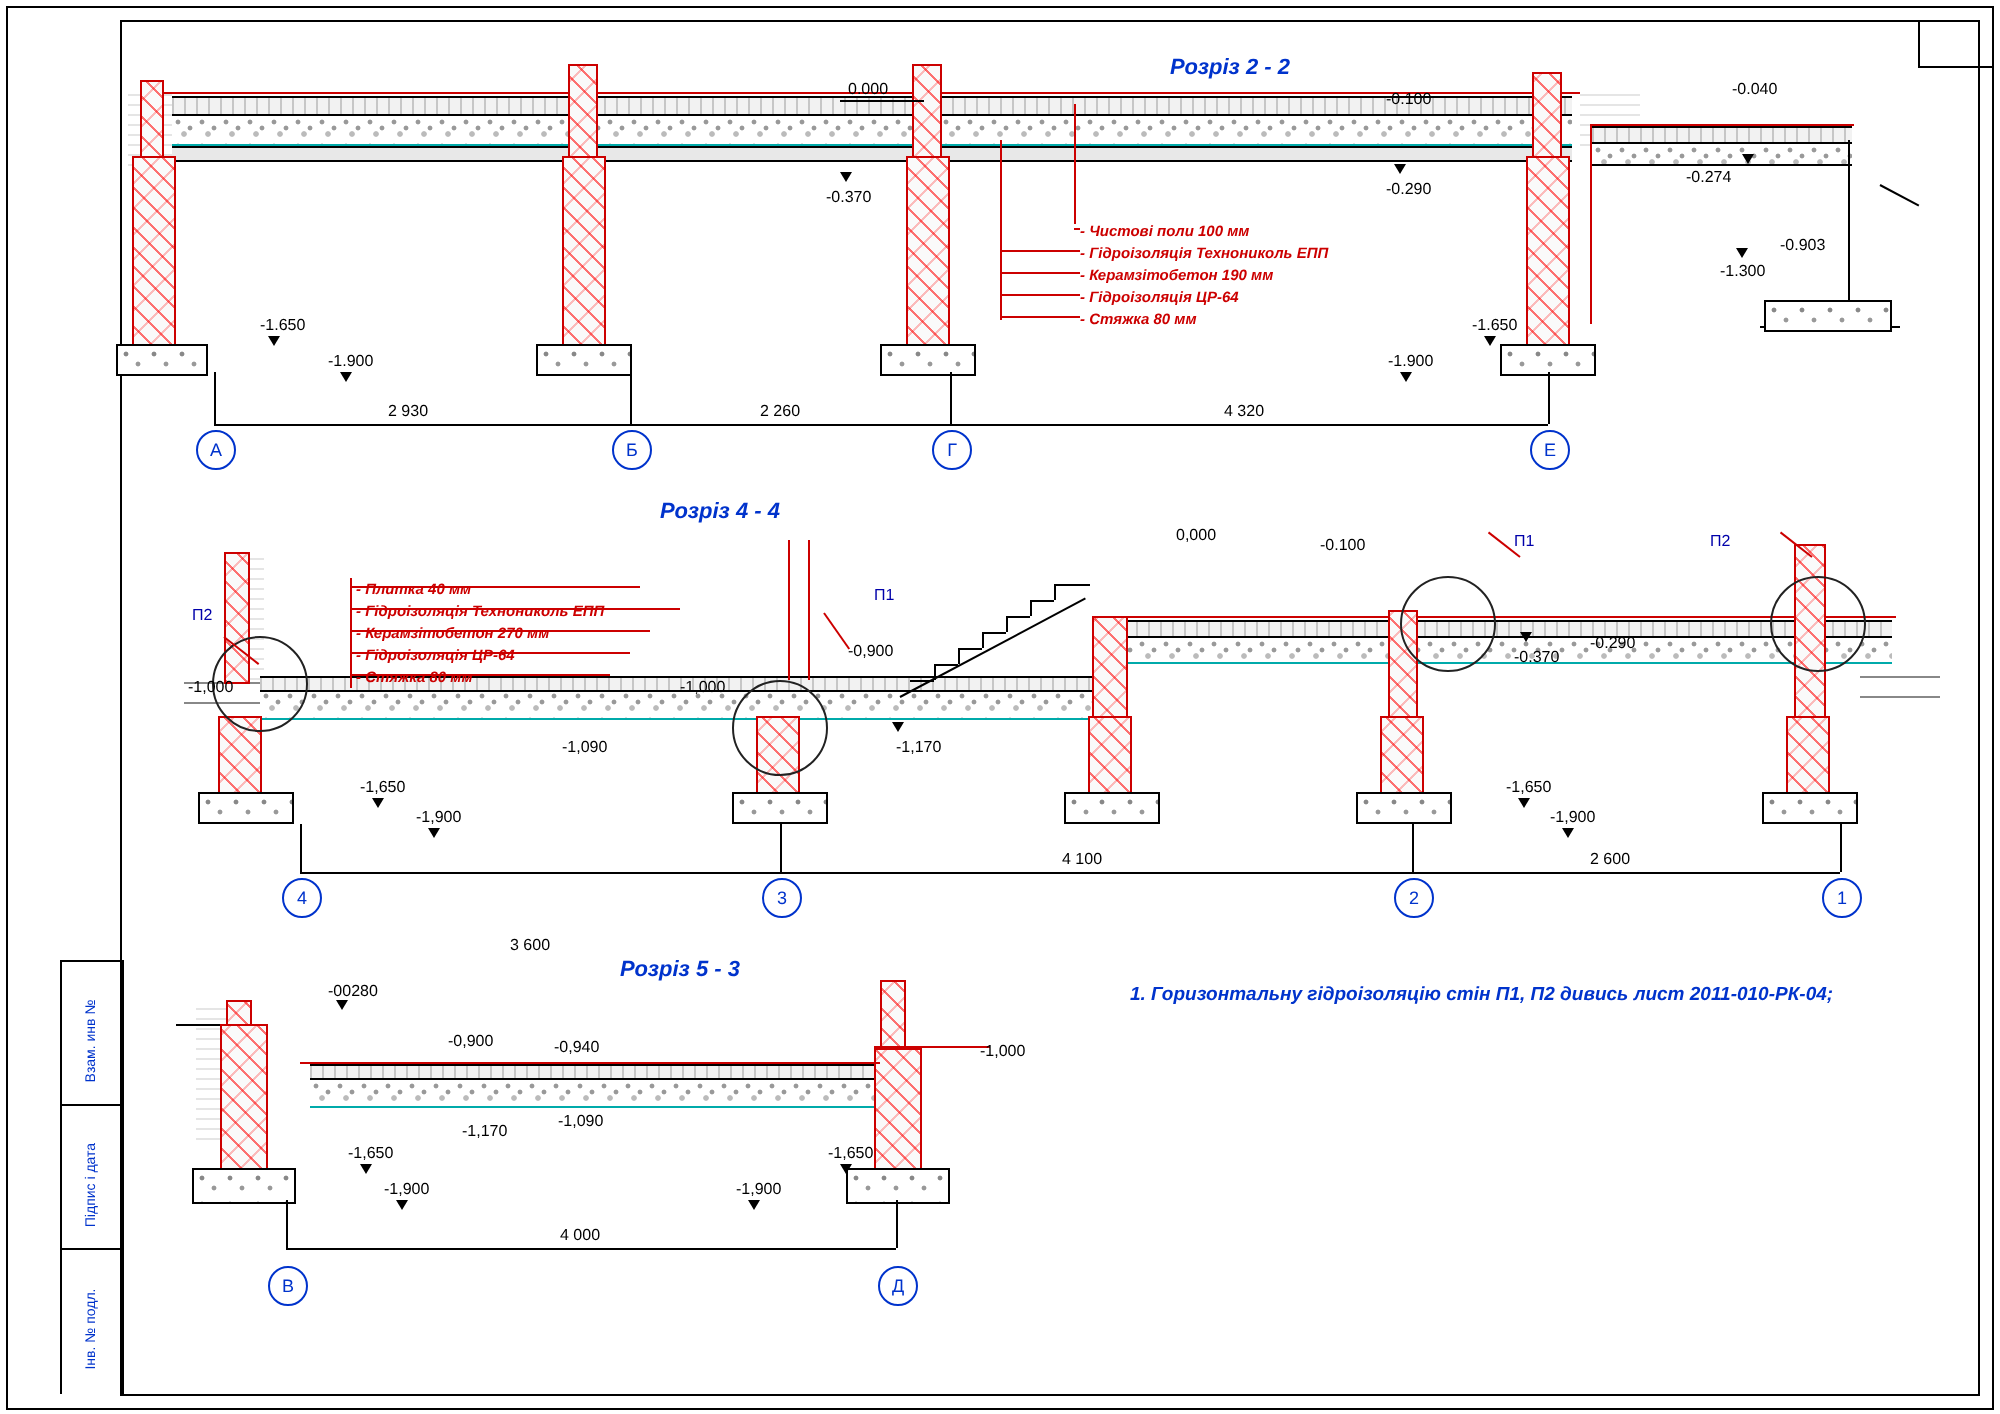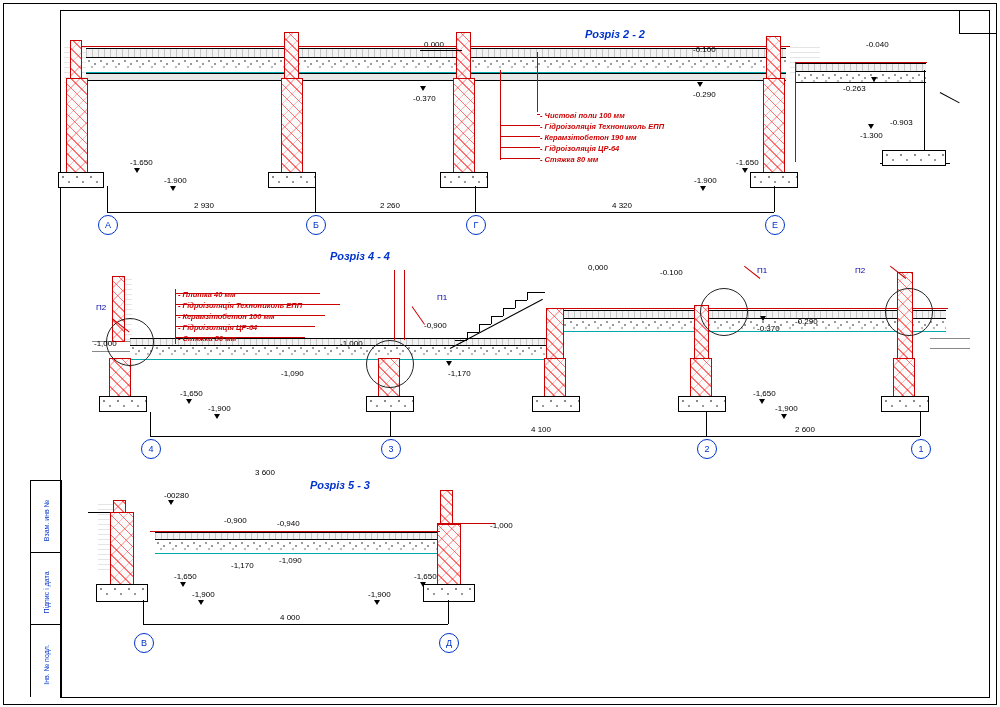--- a/index.html
+++ b/index.html
@@ -120,21 +120,21 @@
     <div class="conc" style="left:766px;top:36px;width:13px;height:42px;"></div>
     <div class="conc" style="left:763px;top:78px;width:20px;height:95px;"></div>
     <div class="foot" style="left:750px;top:172px;width:46px;height:14px;"></div>
 
     <div class="lbl" style="left:424px;top:40px;">0.000</div>
     <div class="hline" style="left:420px;top:50px;width:42px;"></div>
     <div class="lbl" style="left:693px;top:45px;">-0.100</div>
     <div class="lbl" style="left:866px;top:40px;">-0.040</div>
     <div class="lbl" style="left:413px;top:94px;">-0.370</div>
     <div class="lbl" style="left:693px;top:90px;">-0.290</div>
-    <div class="lbl" style="left:843px;top:84px;">-0.263</div>
+    <div class="lbl" style="left:843px;top:84px;">-0.274</div>
     <div class="lbl" style="left:890px;top:118px;">-0.903</div>
     <div class="lbl" style="left:860px;top:131px;">-1.300</div>
     <div class="lbl" style="left:130px;top:158px;">-1.650</div>
     <div class="lbl" style="left:164px;top:176px;">-1.900</div>
     <div class="lbl" style="left:736px;top:158px;">-1.650</div>
     <div class="lbl" style="left:694px;top:176px;">-1.900</div>
 
     <div class="arrowdown" style="left:134px;top:168px;"></div>
     <div class="arrowdown" style="left:170px;top:186px;"></div>
     <div class="arrowdown" style="left:742px;top:168px;"></div>
@@ -238,21 +238,21 @@
     <div class="mark" style="left:757px;top:266px;">П1</div>
     <div class="mark" style="left:855px;top:266px;">П2</div>
     <div class="hline-red" style="left:740px;top:278px;width:20px;transform:rotate(38deg);transform-origin:right center;"></div>
     <div class="hline-red" style="left:886px;top:278px;width:20px;transform:rotate(38deg);transform-origin:right center;"></div>
     <div class="hline-red" style="left:112px;top:318px;width:22px;transform:rotate(38deg);transform-origin:left center;"></div>
     <div class="hline-red" style="left:412px;top:306px;width:22px;transform:rotate(55deg);transform-origin:left center;"></div>
 
     <div class="legend" style="left:178px;top:289px;">
       <div>- Плитка 40 мм</div>
       <div>- Гідроізоляція Технониколь ЕПП</div>
-      <div>- Керамзітобетон 100 мм</div>
+      <div>- Керамзітобетон 270 мм</div>
       <div>- Гідроізоляція ЦР-64</div>
       <div>- Стяжка 80 мм</div>
     </div>
     <div class="vline-red" style="left:175px;top:289px;height:55px;"></div>
     <div class="hline-red" style="left:175px;top:293px;width:145px;"></div>
     <div class="hline-red" style="left:175px;top:304px;width:165px;"></div>
     <div class="hline-red" style="left:175px;top:315px;width:150px;"></div>
     <div class="hline-red" style="left:175px;top:326px;width:140px;"></div>
     <div class="hline-red" style="left:175px;top:337px;width:130px;"></div>
 
@@ -330,14 +330,15 @@
     <div class="arrowdown" style="left:168px;top:500px;"></div>
 
     <div class="vline" style="left:143px;top:600px;height:24px;"></div>
     <div class="vline" style="left:448px;top:600px;height:24px;"></div>
     <div class="hline" style="left:143px;top:624px;width:305px;"></div>
     <div class="bubble" style="left:134px;top:633px;">В</div>
     <div class="bubble" style="left:439px;top:633px;">Д</div>
     <div class="dim" style="left:280px;top:613px;">4 000</div>
   </div>
 
+  <div class="note" style="left:565px;top:492px;">1. Горизонтальну гідроізоляцію стін П1, П2 дивись лист 2011-010-РК-04;</div>
 
 </div>
 
 </body></html>

